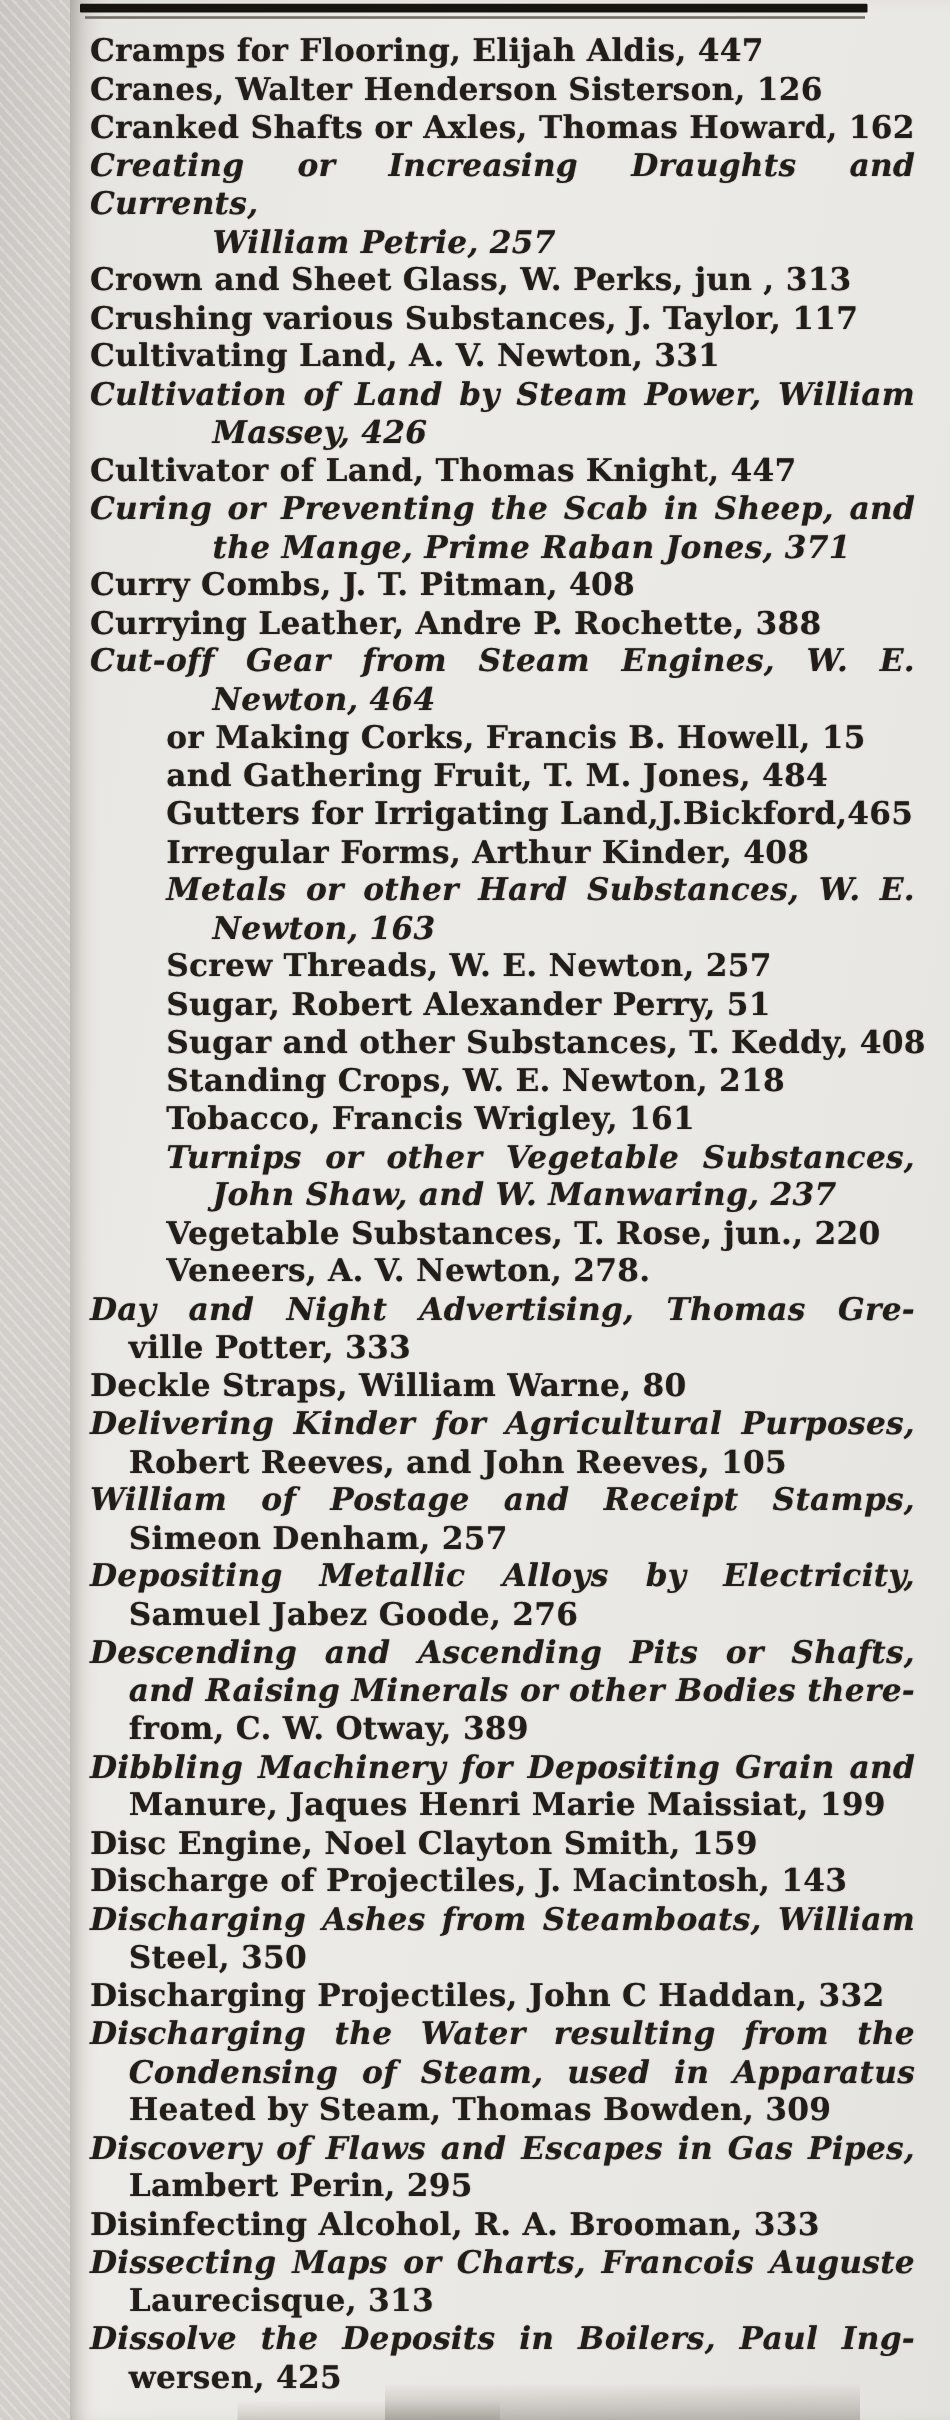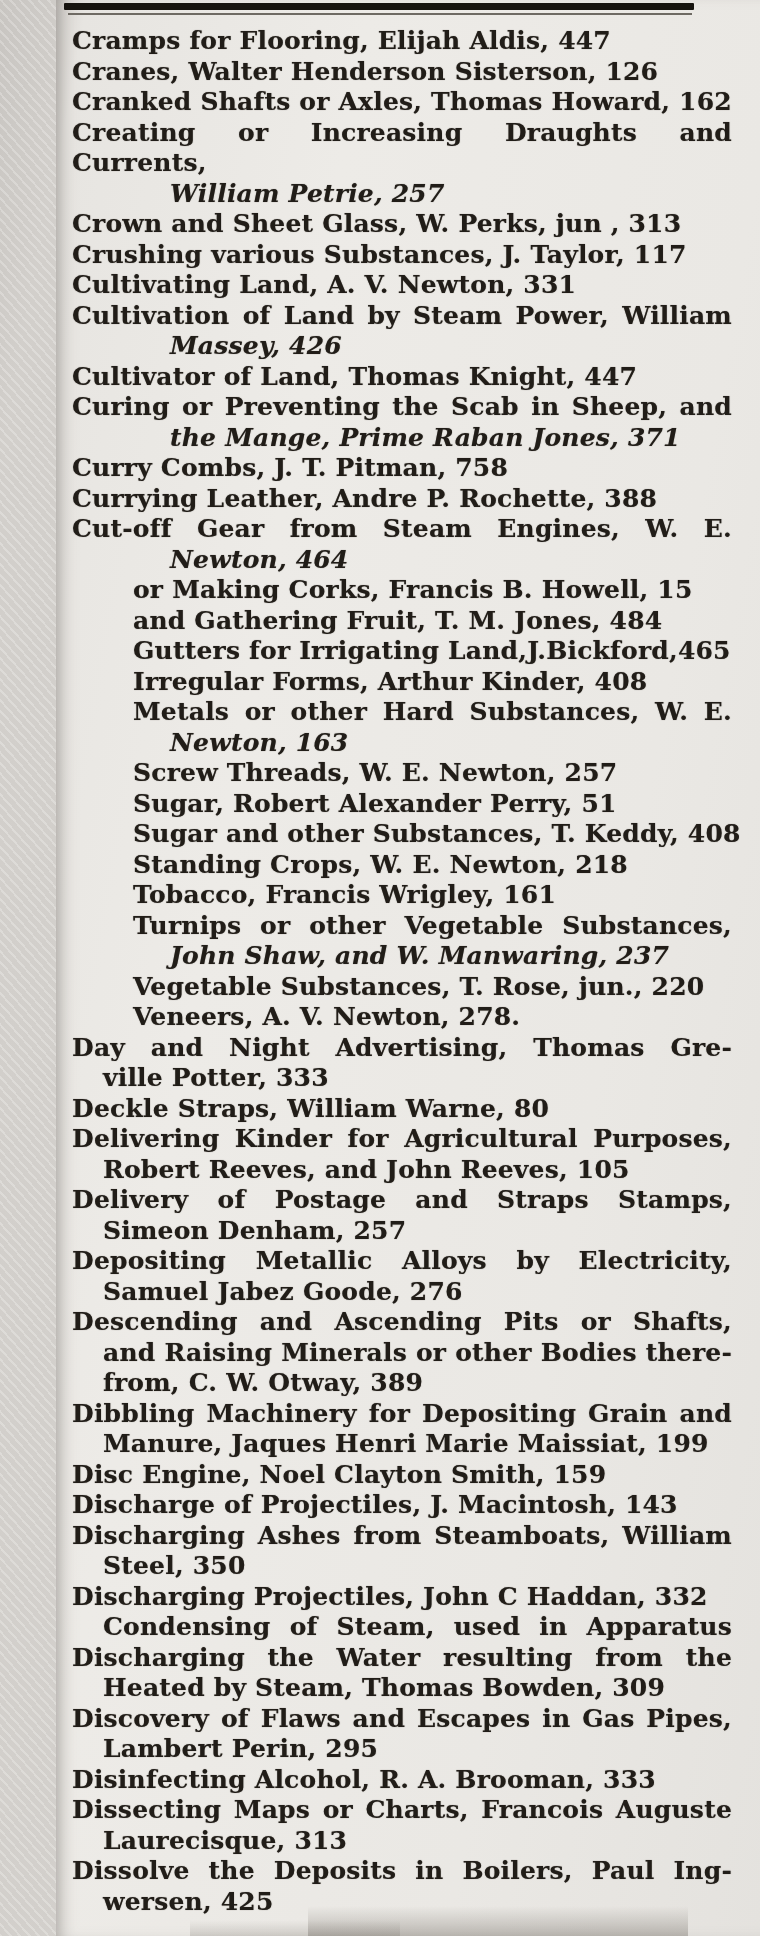--- a/index.html
+++ b/index.html
@@ -55,20 +55,21 @@
     font-weight: 700;
     line-height: 30.5px;
     letter-spacing: 0.2px;
     text-shadow: 0 0 1px rgba(40,34,28,0.55);
   }
   .line { white-space: nowrap; }
   .line.j {
     white-space: normal;
     text-align: justify;
     text-align-last: justify;
+    font-style: italic;
   }
   .i0 { padding-left: 0; }
   .i1 { padding-left: 31px; }
   .i2 { padding-left: 61px; }
   .i3 { padding-left: 98px; font-style: italic; }
   .bottom-shade {
     position: absolute;
     right: 0;
     bottom: 0;
     width: 380px;
@@ -98,21 +99,21 @@
       <div class="line i0 j">Creating or Increasing Draughts and Currents,</div>
       <div class="line i3">William Petrie, 257</div>
       <div class="line i0">Crown and Sheet Glass, W. Perks, jun , 313</div>
       <div class="line i0">Crushing various Substances, J. Taylor, 117</div>
       <div class="line i0">Cultivating Land, A. V. Newton, 331</div>
       <div class="line i0 j">Cultivation of Land by Steam Power, William</div>
       <div class="line i3">Massey, 426</div>
       <div class="line i0">Cultivator of Land, Thomas Knight, 447</div>
       <div class="line i0 j">Curing or Preventing the Scab in Sheep, and</div>
       <div class="line i3">the Mange, Prime Raban Jones, 371</div>
-      <div class="line i0">Curry Combs, J. T. Pitman, 758</div>
+      <div class="line i0">Curry Combs, J. T. Pitman, 408</div>
       <div class="line i0">Currying Leather, Andre P. Rochette, 388</div>
       <div class="line i0 j">Cut-off Gear from Steam Engines, W. E.</div>
       <div class="line i3">Newton, 464</div>
       <div class="line i2">or Making Corks, Francis B. Howell, 15</div>
       <div class="line i2">and Gathering Fruit, T. M. Jones, 484</div>
       <div class="line i2">Gutters for Irrigating Land,J.Bickford,465</div>
       <div class="line i2">Irregular Forms, Arthur Kinder, 408</div>
       <div class="line i2 j">Metals or other Hard Substances, W. E.</div>
       <div class="line i3">Newton, 163</div>
       <div class="line i2">Screw Threads, W. E. Newton, 257</div>
@@ -122,36 +123,36 @@
       <div class="line i2">Tobacco, Francis Wrigley, 161</div>
       <div class="line i2 j">Turnips or other Vegetable Substances,</div>
       <div class="line i3">John Shaw, and W. Manwaring, 237</div>
       <div class="line i2">Vegetable Substances, T. Rose, jun., 220</div>
       <div class="line i2">Veneers, A. V. Newton, 278.</div>
       <div class="line i0 j">Day and Night Advertising, Thomas Gre-</div>
       <div class="line i1">ville Potter, 333</div>
       <div class="line i0">Deckle Straps, William Warne, 80</div>
       <div class="line i0 j">Delivering Kinder for Agricultural Purposes,</div>
       <div class="line i1">Robert Reeves, and John Reeves, 105</div>
-      <div class="line i0 j">Delivery of Postage and Straps Stamps,</div>
+      <div class="line i0 j">William of Postage and Receipt Stamps,</div>
       <div class="line i1">Simeon Denham, 257</div>
       <div class="line i0 j">Depositing Metallic Alloys by Electricity,</div>
       <div class="line i1">Samuel Jabez Goode, 276</div>
       <div class="line i0 j">Descending and Ascending Pits or Shafts,</div>
       <div class="line i1 j">and Raising Minerals or other Bodies there-</div>
       <div class="line i1">from, C. W. Otway, 389</div>
       <div class="line i0 j">Dibbling Machinery for Depositing Grain and</div>
       <div class="line i1">Manure, Jaques Henri Marie Maissiat, 199</div>
       <div class="line i0">Disc Engine, Noel Clayton Smith, 159</div>
       <div class="line i0">Discharge of Projectiles, J. Macintosh, 143</div>
       <div class="line i0 j">Discharging Ashes from Steamboats, William</div>
       <div class="line i1">Steel, 350</div>
       <div class="line i0">Discharging Projectiles, John C Haddan, 332</div>
+      <div class="line i0 j">Discharging the Water resulting from the</div>
       <div class="line i1 j">Condensing of Steam, used in Apparatus</div>
-      <div class="line i0 j">Discharging the Water resulting from the</div>
       <div class="line i1">Heated by Steam, Thomas Bowden, 309</div>
       <div class="line i0 j">Discovery of Flaws and Escapes in Gas Pipes,</div>
       <div class="line i1">Lambert Perin, 295</div>
       <div class="line i0">Disinfecting Alcohol, R. A. Brooman, 333</div>
       <div class="line i0 j">Dissecting Maps or Charts, Francois Auguste</div>
       <div class="line i1">Laurecisque, 313</div>
       <div class="line i0 j">Dissolve the Deposits in Boilers, Paul Ing-</div>
       <div class="line i1">wersen, 425</div>
     </div>
   <div class="bottom-shade"></div>

